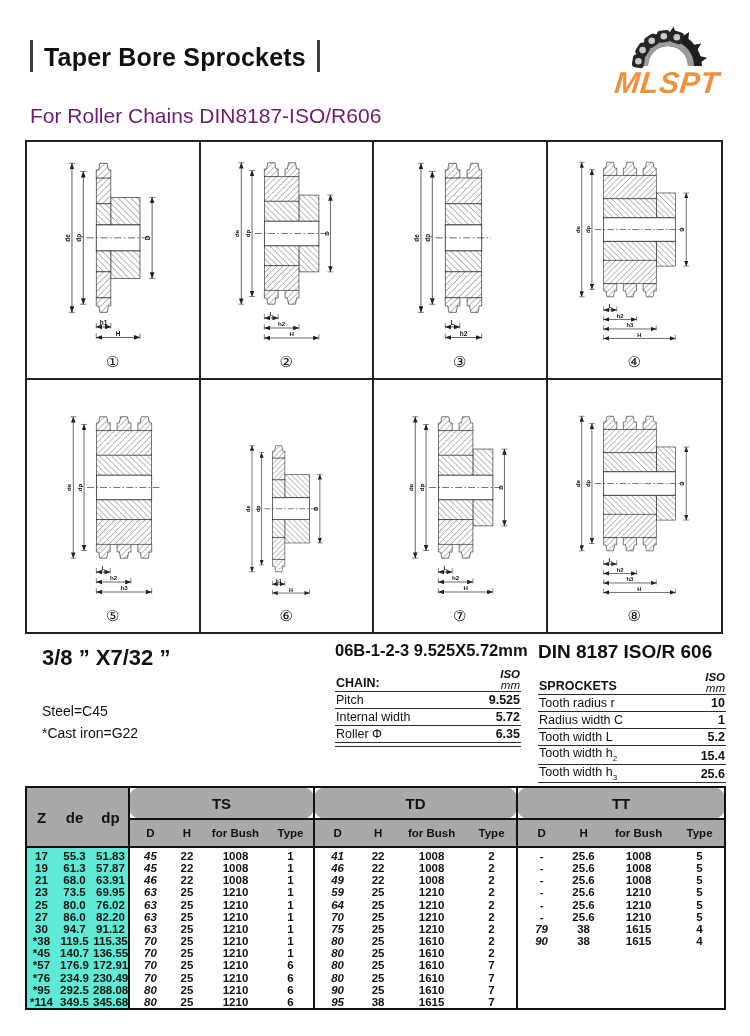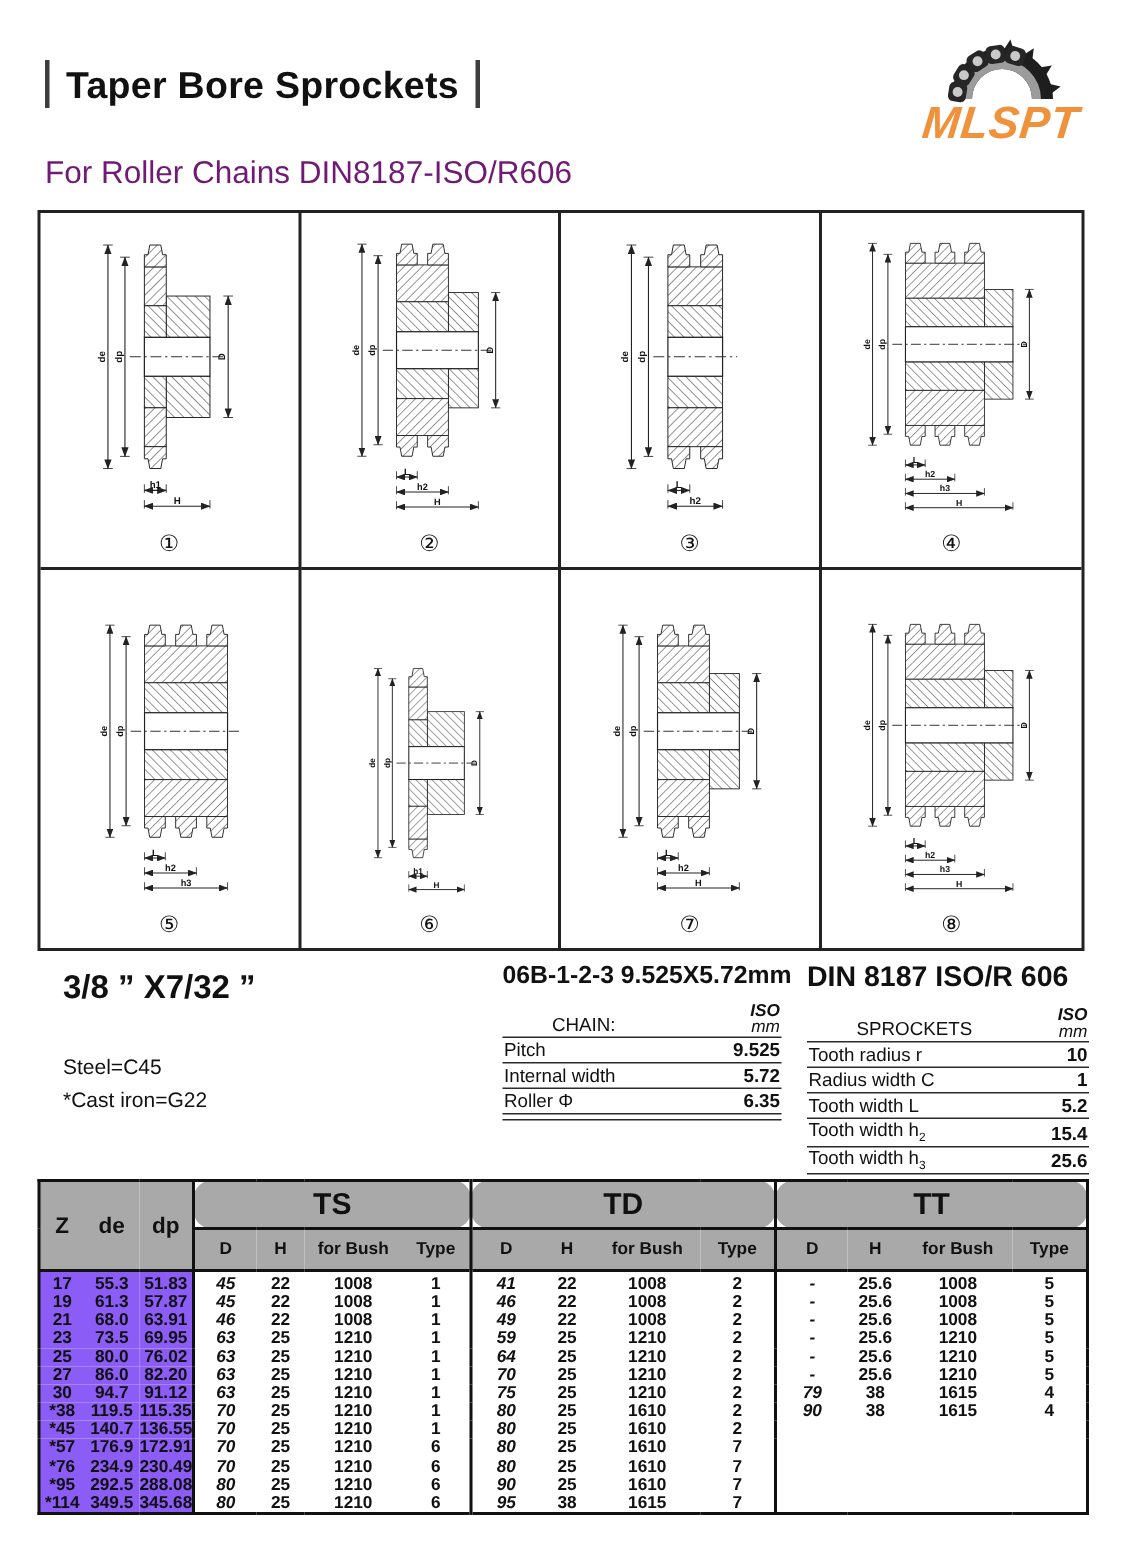--- a/index.html
+++ b/index.html
@@ -31,38 +31,38 @@
   .specs-left{left:42px;top:645px;}
   .size-label{font-size:22px;font-weight:bold;margin-bottom:29px;}
   .mat{font-size:14px;line-height:22px;}
   .chain-block{left:335px;top:641px;width:186px;}
   .block-title{font-size:16.5px;font-weight:bold;white-space:nowrap;}
   .din-block{left:538px;top:641px;width:188px;}
   .din-block .block-title{font-size:19px;}
   .mini{margin-top:9px;font-size:12.5px;}
   .mrow{display:flex;justify-content:space-between;align-items:flex-end;
     border-bottom:1.5px solid #2a2a2a;padding:0 1px 1px 1px;min-height:15px;}
-  .mhead .mlabel{font-weight:normal;margin-left:32px;}
+  .mhead .mlabel{font-weight:bold;}
   .munit{text-align:right;line-height:10.5px;font-size:11.5px;font-style:italic;}
   .munit .u1{font-weight:bold;display:block;}
   .mval{font-weight:bold;}
   .mlabel sub{font-size:8px;}
   .endline{border-bottom:1.5px solid #2a2a2a;margin-top:2.5px;}
   
   #main-table{left:25px;top:786px;width:699px;border-collapse:collapse;table-layout:fixed;
     border:2px solid #111;font-weight:bold;}
   #main-table th{background:#a9a9a9;padding:0;}
-  #main-table th.grp{font-size:20px;height:30px;border-left:2px solid #111;border-bottom:2px solid #111;border-radius:12px;}
+  #main-table th.grp{font-size:15px;height:30px;border-left:2px solid #111;border-bottom:2px solid #111;border-radius:12px;}
   #main-table th.zh{font-size:15px;}
   #main-table th.zr{border-right:0;}
   #main-table tr.sub th{font-size:11.5px;height:26px;font-weight:bold;}
   #main-table tr.sub th.gs{border-left:2px solid #111;}
   #main-table thead{border-bottom:2px solid #111;}
   #main-table td{text-align:center;font-size:11.5px;line-height:12.15px;padding:0;background:#fff;}
-  #main-table td.zc{background:#8b5cf6;}
+  #main-table td.zc{background:#5eead4;}
   #main-table td.gs{border-left:2px solid #111;font-style:italic;}
   #main-table tbody tr:first-child td{padding-top:2px;}
   svg text{font-family:"Liberation Sans", sans-serif;}
 </style>
 </head>
 <body>
 
 <svg width="0" height="0" style="position:absolute" aria-hidden="true">
   <defs>
     <pattern id="hA" patternUnits="userSpaceOnUse" width="5.5" height="5.5" patternTransform="rotate(45)">

